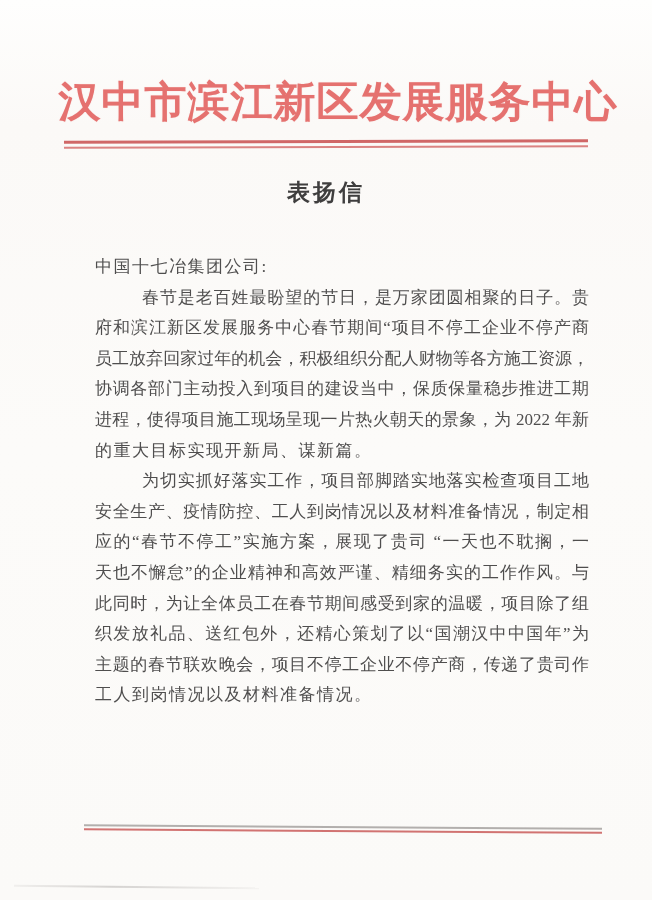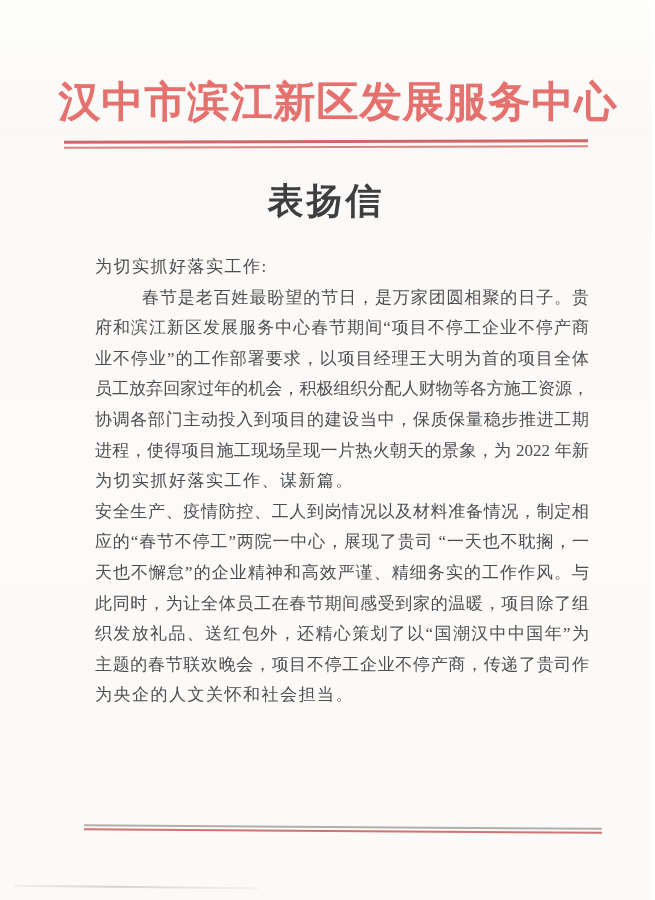--- a/index.html
+++ b/index.html
@@ -28,23 +28,23 @@
   }
   .head-rule {
     width: 524px;
     margin: 12px auto 0 auto;
     height: 3px;
     border-top: 3px solid #d06767;
     border-bottom: 2px solid #db8382;
     transform: rotate(-0.15deg);
   }
   .doc-title {
-    margin-top: 38px;
+    margin-top: 30px;
     text-align: center;
-    font-size: 36px;
+    font-size: 23px;
     line-height: 30px;
     font-weight: bold;
     color: #3f3e3e;
     letter-spacing: 3px;
   }
   .letter-body {
     position: absolute;
     left: 95px;
     top: 252px;
     width: 494px;
@@ -96,39 +96,39 @@
 
 <div class="page">
 
   <div class="org-name">汉中市滨江新区发展服务中心</div>
 
   <div class="head-rule"></div>
 
   <div class="doc-title">表扬信</div>
 
   <div class="letter-body">
-    <div class="salutation">为切实抓好落实工作:</div>
+    <div class="salutation">中国十七冶集团公司:</div>
 
   <div class="para">
         <div class="line indent">春节是老百姓最盼望的节日，是万家团圆相聚的日子。贵</div>
         <div class="line">府和滨江新区发展服务中心春节期间“项目不停工企业不停产商</div>
-        <div class="line">业不停业”的工作部署要求，以项目经理王大明为首的项目全体</div>
         <div class="line">员工放弃回家过年的机会，积极组织分配人财物等各方施工资源，</div>
         <div class="line">协调各部门主动投入到项目的建设当中，保质保量稳步推进工期</div>
         <div class="line">进程，使得项目施工现场呈现一片热火朝天的景象，为 2022 年新</div>
-        <div class="line no-stretch">为切实抓好落实工作、谋新篇。</div>
+        <div class="line no-stretch">的重大目标实现开新局、谋新篇。</div>
       </div>
       <div class="para">
+        <div class="line indent">为切实抓好落实工作，项目部脚踏实地落实检查项目工地</div>
         <div class="line">安全生产、疫情防控、工人到岗情况以及材料准备情况，制定相</div>
-        <div class="line">应的“春节不停工”两院一中心，展现了贵司 “一天也不耽搁，一</div>
+        <div class="line">应的“春节不停工”实施方案，展现了贵司 “一天也不耽搁，一</div>
         <div class="line">天也不懈怠”的企业精神和高效严谨、精细务实的工作作风。与</div>
         <div class="line">此同时，为让全体员工在春节期间感受到家的温暖，项目除了组</div>
         <div class="line">织发放礼品、送红包外，还精心策划了以“国潮汉中中国年”为</div>
         <div class="line">主题的春节联欢晚会，项目不停工企业不停产商，传递了贵司作</div>
-        <div class="line no-stretch">为央企的人文关怀和社会担当。</div>
+        <div class="line no-stretch">工人到岗情况以及材料准备情况。</div>
       </div>
     </div>
 
   <div class="footer-rule"></div>
 
   <div class="artifact-line"></div>
 
 </div>
 
 </body></html>

